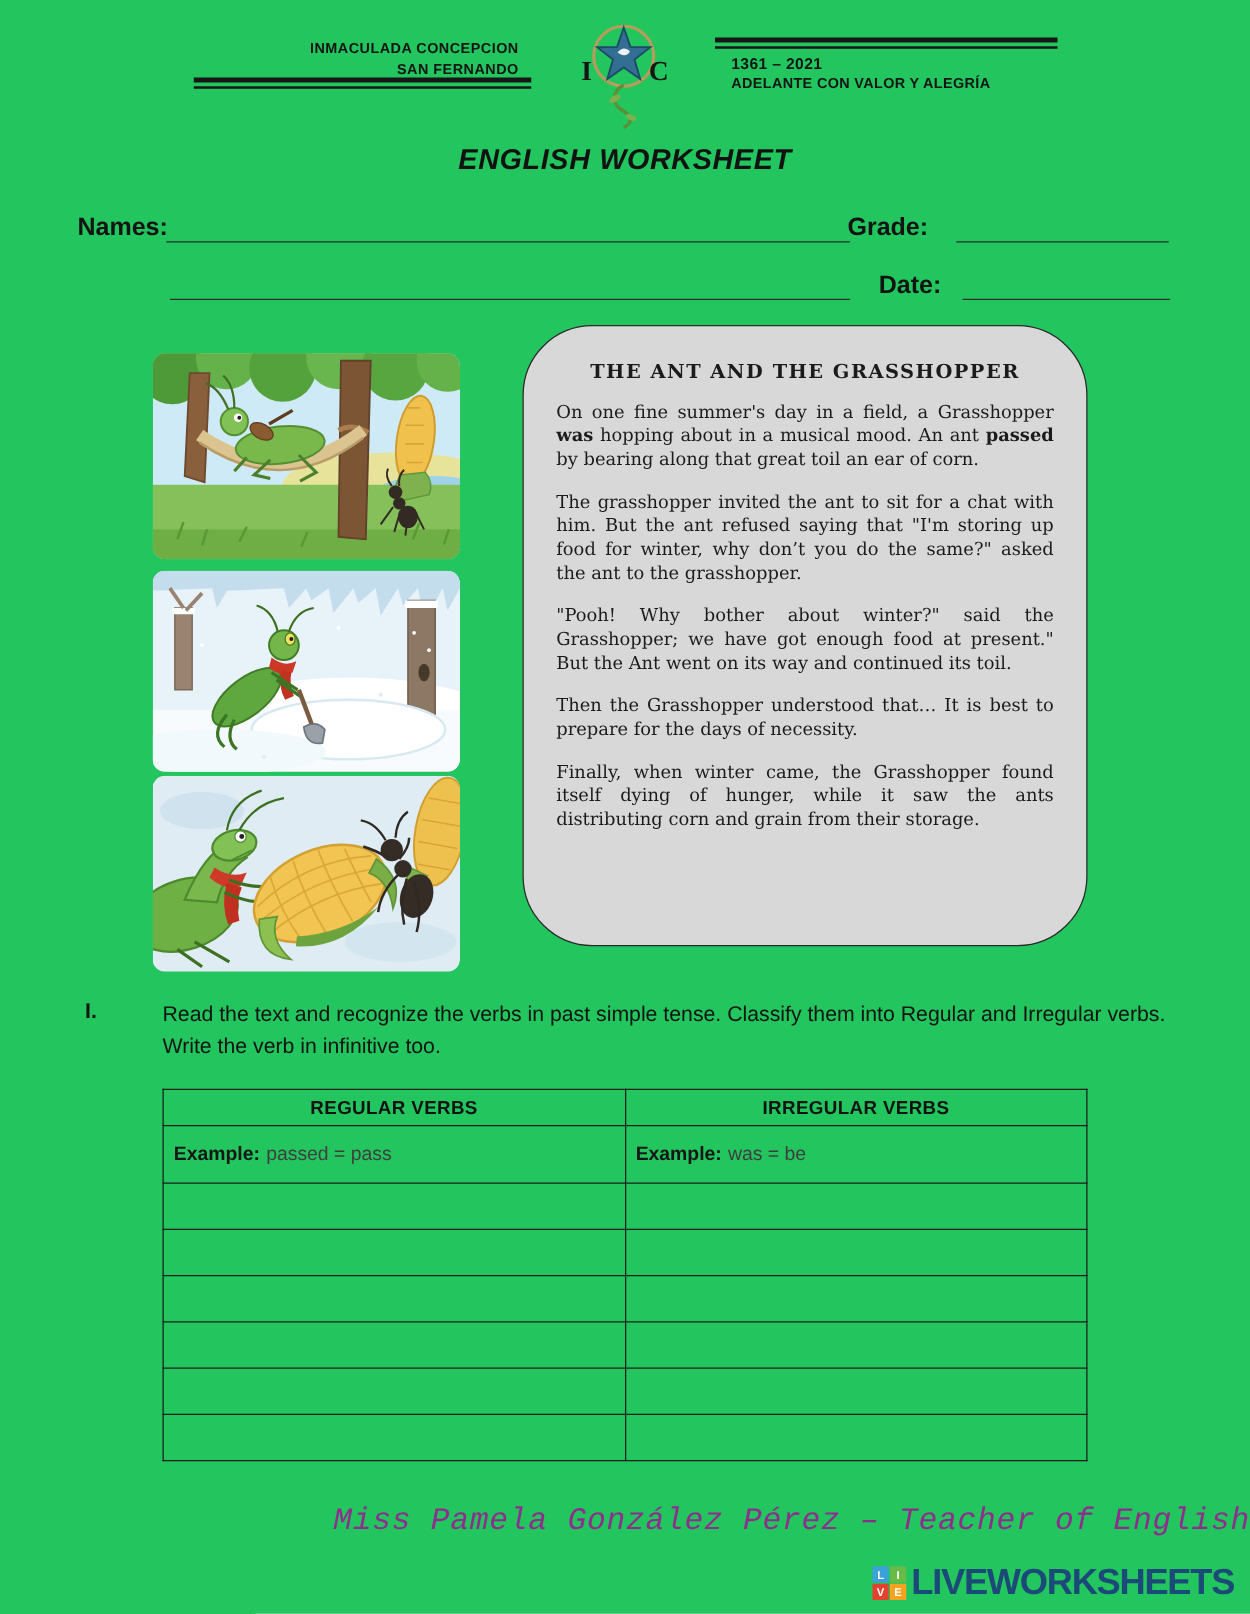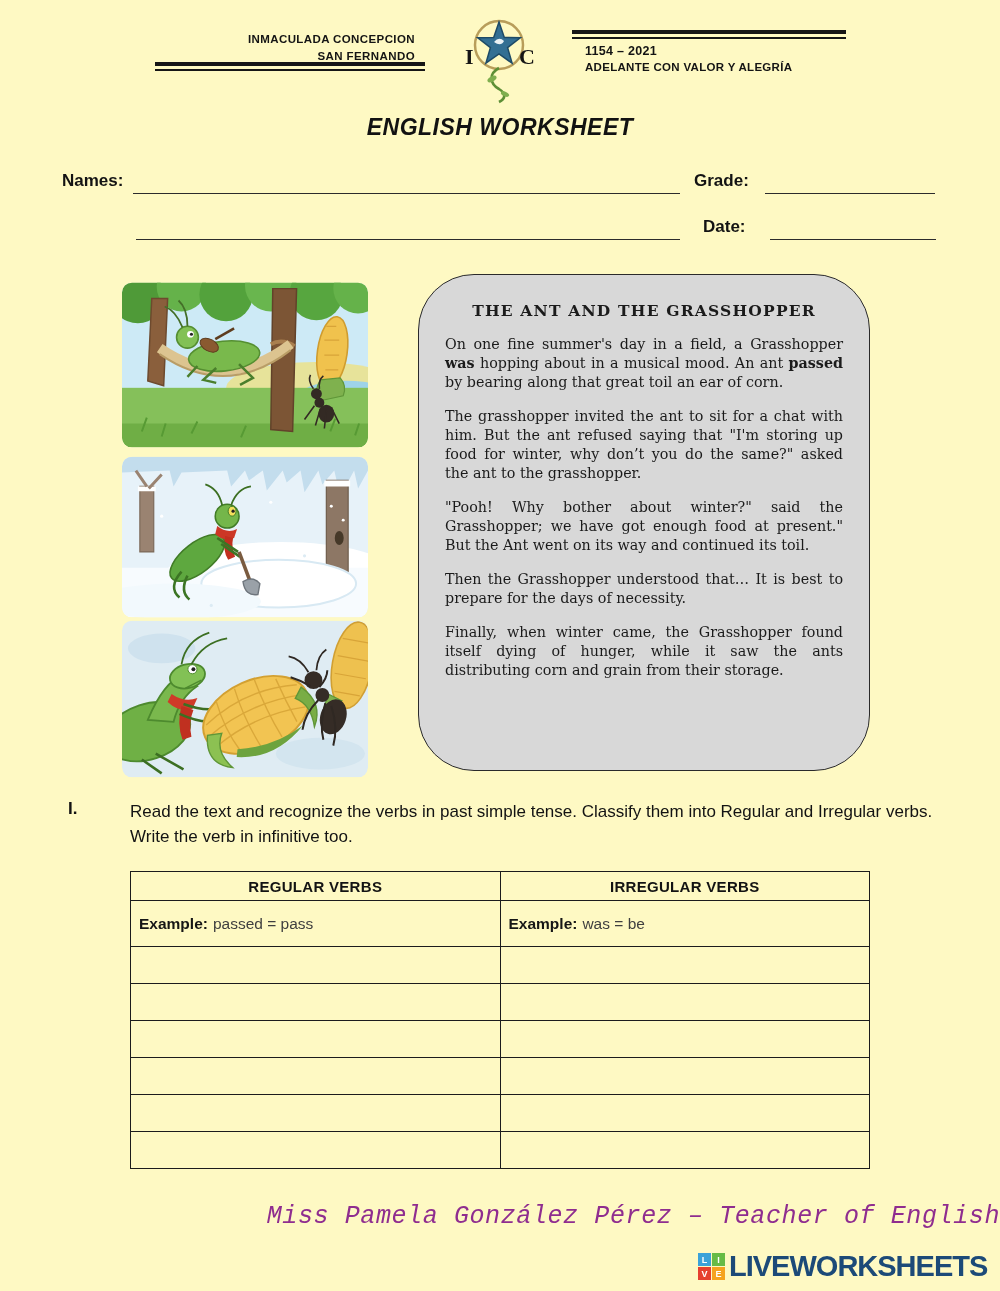--- a/index.html
+++ b/index.html
@@ -1,40 +1,40 @@
 <!DOCTYPE html>
 <html><head>
 <meta charset="utf-8">
 <style>
   * { margin:0; padding:0; box-sizing:border-box; }
   body { background:#e9e9e9; font-family:"Liberation Sans", sans-serif; }
-  .page { position:relative; width:1000px; height:1291px; margin:0 auto; background:#fef9c3; overflow:hidden; }
+  .page { position:relative; width:1000px; height:1291px; margin:0 auto; background:#22c55e; overflow:hidden; }
 
   
   .school-name { position:absolute; left:155px; top:31px; width:260px; text-align:right;
                  font-size:11.5px; font-weight:bold; letter-spacing:.4px; line-height:17px; color:#141414; }
   .dline { position:absolute; height:9px; border-top:4px solid #161616; border-bottom:2.5px solid #161616; }
   .dline-left  { left:155px; top:62px; width:270px; }
   .dline-right { left:572px; top:30px; width:274px; }
   .years { position:absolute; left:585px; top:44px; font-size:12.5px; font-weight:bold; color:#141414; letter-spacing:.3px; }
   .motto { position:absolute; left:585px; top:61px; font-size:11.5px; font-weight:bold; color:#141414; letter-spacing:.3px; }
   .crest { position:absolute; left:458px; top:12px; width:82px; height:92px; }
 
   
   .title { position:absolute; left:0; top:114px; width:100%; text-align:center;
            font-size:23px; font-weight:bold; letter-spacing:.5px; color:#121212;font-style:italic; }
-  .field-label { position:absolute; font-size:17px; font-weight:bold; color:#131313; }
+  .field-label { position:absolute; font-size:20px; font-weight:bold; color:#131313; }
   .blank { position:absolute; height:24px; border-bottom:1.6px solid #2c2c2c; }
 
   
   .pic { position:absolute; left:122px; width:246px; border-radius:10px; overflow:hidden; }
   .pic svg { display:block; width:100%; height:100%; }
 
   
-  .story-box { position:absolute; left:418px; top:274px; width:452px; height:497px;
+  .story-box { position:absolute; left:418px; top:260px; width:452px; height:497px;
                background:#d8d8d8; border:1.6px solid #2a2a2a; border-radius:56px;
                padding:26px 26px 37px 26px; font-family:"DejaVu Serif", serif; color:#1b1b1b; }
   .story-title { text-align:center; font-weight:bold; font-size:15.5px; letter-spacing:1.2px; margin-bottom:6px; }
   .story-box p { font-size:14.3px; line-height:19px; text-align:justify; margin-top:15px; }
   .story-box p b { font-weight:bold; }
 
   
   .ex-num { position:absolute; left:68px; top:799px; font-size:17px; font-weight:bold; color:#131313; }
   .ex-instruction { position:absolute; left:130px; top:799px; width:815px;
                     font-size:17px; font-weight:normal; line-height:25px; color:#131313; }
@@ -63,39 +63,39 @@
 <body>
 
 <div class="page">
 
   <div class="school-name">
     <div>INMACULADA CONCEPCION</div>
     <div>SAN FERNANDO</div>
   </div>
   <div class="dline dline-left"></div>
   <div class="dline dline-right"></div>
-  <div class="years">1154 – 2021</div>
+  <div class="years">1361 – 2021</div>
   <div class="motto">ADELANTE CON VALOR Y ALEGRÍA</div>
 
   <svg class="crest" viewBox="0 0 82 92">
     <circle cx="41" cy="33" r="24" fill="none" stroke="#b89d5a" stroke-width="2.5"></circle>
     <path d="M41,10 L46.3,25.5 L62.3,25.8 L49.6,35.6 L54.1,51.2 L41,42 L27.9,51.2 L32.4,35.6 L19.7,25.8 L35.7,25.5 Z" fill="#336f93" stroke="#1d4a66" stroke-width="1.5"></path>
     <path d="M36,30 q5,-6 10,-1 q-3,6 -10,1 Z" fill="#ffffff" opacity=".9"></path>
     <text x="7" y="52" font-family="Liberation Serif, serif" font-size="22" font-weight="bold" fill="#151515">I</text>
     <text x="61" y="52" font-family="Liberation Serif, serif" font-size="22" font-weight="bold" fill="#151515">C</text>
     <path d="M41,56 C30,62 32,72 41,77 C49,82 47,87 41,90" fill="none" stroke="#5d8f36" stroke-width="2.6"></path>
     <ellipse cx="34" cy="67" rx="5" ry="2.6" fill="#7fae4e" transform="rotate(-30 34 67)"></ellipse>
     <ellipse cx="47" cy="82" rx="4.4" ry="2.3" fill="#7fae4e" transform="rotate(25 47 82)"></ellipse>
   </svg>
 
   <div class="title">ENGLISH WORKSHEET</div>
 
   <div class="field-label" style="left:62px; top:171px;">Names:</div>
   <div class="blank" style="left:133px; top:170px; width:547px;"></div>
-  <div class="field-label" style="left:694px; top:171px;">Grade:</div>
+  <div class="field-label" style="left:678px; top:171px;">Grade:</div>
   <div class="blank" style="left:765px; top:170px; width:170px;"></div>
 
   <div class="blank" style="left:136px; top:216px; width:544px;"></div>
   <div class="field-label" style="left:703px; top:217px;">Date:</div>
   <div class="blank" style="left:770px; top:216px; width:166px;"></div>
 
   <div class="pic" style="top:282px; height:166px;">
     <svg viewBox="0 0 248 166">
       <defs>
           <clipPath id="c1">

